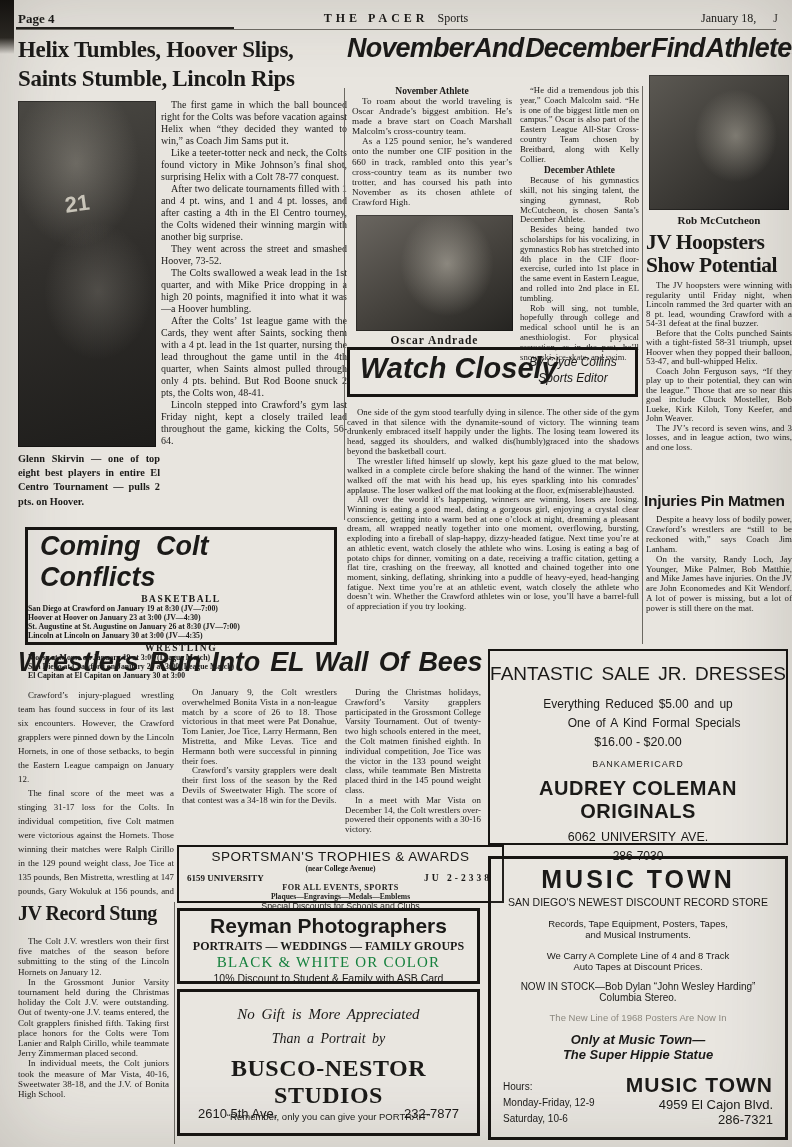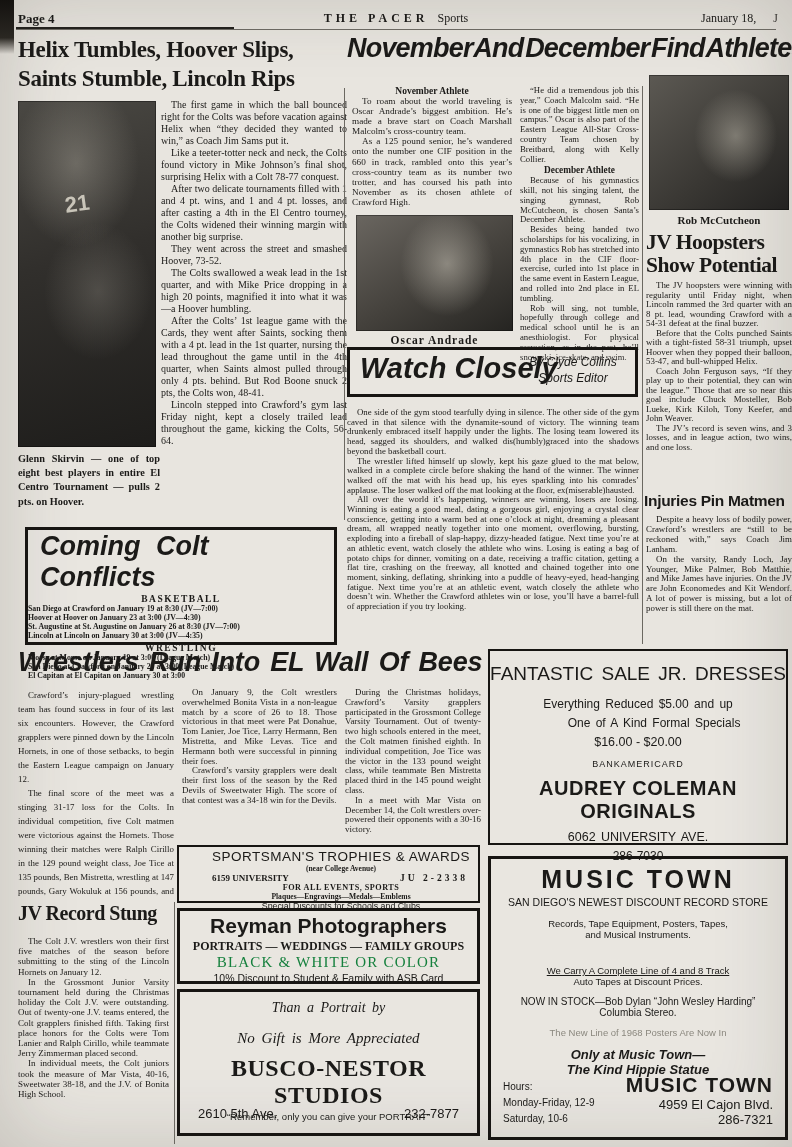--- a/index.html
+++ b/index.html
@@ -164,42 +164,42 @@
   </div>
 
   <div class="abs headline-serif nowrap" style="left:18px;top:902px;width:155px;font-size:20px;letter-spacing:-0.5px;">JV Record Stung</div>
   <div class="abs col serif" style="left:18px;top:936px;width:151px;height:209px;font-size:9px;line-height:10.2px;">
     <p>The Colt J.V. wrestlers won their first five matches of the season before submitting to the sting of the Lincoln Hornets on January 12.</p>
     <p>In the Grossmont Junior Varsity tournament held during the Christmas holiday the Colt J.V. were outstanding. Out of twenty-one J.V. teams entered, the Colt grapplers finished fifth. Taking first place honors for the Colts were Tom Lanier and Ralph Cirillo, while teammate Jerry Zimmerman placed second.</p>
     <p>In individual meets, the Colt juniors took the measure of Mar Vista, 40-16, Sweetwater 38-18, and the J.V. of Bonita High School.</p>
   </div>
   <div class="rule" style="left:174px;top:902px;width:1px;height:242px;"></div>
 
-  <div class="box ctr" style="left:177px;top:845px;width:303px;height:58px;border-width:2px;padding-left:25px;">
+  <div class="box ctr" style="left:177px;top:845px;width:327px;height:58px;border-width:2px;">
     <div class="sans" style="font-size:13.5px;letter-spacing:0.5px;margin-top:2px;">SPORTSMAN'S TROPHIES &amp; AWARDS</div>
     <div class="b serif" style="font-size:7.5px;">(near College Avenue)</div>
     <div style="position:relative;height:10px;">
       <span class="abs b serif" style="left:8px;top:0;font-size:9px;">6159 UNIVERSITY</span>
       <span class="abs b serif" style="right:10px;top:0;font-size:9.5px;letter-spacing:3px;">JU 2-2338</span>
     </div>
     <div class="b serif" style="font-size:8.2px;letter-spacing:0.5px;">FOR ALL EVENTS, SPORTS</div>
     <div class="b serif" style="font-size:7.6px;">Plaques—Engravings—Medals—Emblems</div>
     <div class="sans" style="font-size:8.8px;">Special Discounts for Schools and Clubs</div>
   </div>
 
   <div class="box ctr" style="left:177px;top:908px;width:303px;height:76px;">
     <div class="b sans" style="font-size:21px;margin-top:3px;">Reyman Photographers</div>
     <div class="b serif" style="font-size:12px;margin-top:1px;">PORTRAITS — WEDDINGS — FAMILY GROUPS</div>
     <div class="serif" style="font-size:15px;letter-spacing:1.2px;color:#15803d;">BLACK &amp; WHITE OR COLOR</div>
     <div class="sans" style="font-size:10.5px;margin-top:1px;">10% Discount to Student &amp; Family with ASB Card</div>
   </div>
 
   <div class="box ctr" style="left:177px;top:989px;width:303px;height:147px;">
+    <div class="i serif" style="font-size:15px;margin-top:14px;word-spacing:3px;">No Gift is More Appreciated</div>
     <div class="i serif" style="font-size:14px;margin-top:8px;word-spacing:3px;">Than a Portrait by</div>
-    <div class="i serif" style="font-size:15px;margin-top:14px;word-spacing:3px;">No Gift is More Appreciated</div>
     <div class="b serif" style="font-size:24px;margin-top:8px;letter-spacing:0.5px;">BUSCO-NESTOR STUDIOS</div>
     <div class="sans" style="font-size:9.5px;margin-top:2px;">“Remember, only you can give your PORTRAIT”</div>
     <span class="abs sans" style="left:18px;bottom:12px;font-size:13px;">2610 5th Ave.</span>
     <span class="abs sans" style="right:18px;bottom:12px;font-size:13px;">232-7877</span>
   </div>
 
   <div class="box ctr" style="left:488px;top:649px;width:300px;height:196px;border-width:2px;">
     <div class="sans" style="font-size:19px;margin-top:12px;word-spacing:3px;">FANTASTIC SALE JR. DRESSES</div>
     <div class="sans" style="font-size:12px;margin-top:12px;word-spacing:2px;">Everything Reduced $5.00 and up</div>
     <div class="sans" style="font-size:12px;margin-top:5px;word-spacing:2px;padding-left:32px;">One of A Kind Formal Specials</div>
@@ -208,27 +208,27 @@
     <div class="b sans" style="font-size:20px;margin-top:8px;letter-spacing:0.5px;">AUDREY COLEMAN ORIGINALS</div>
     <div class="sans" style="font-size:12.5px;margin-top:7px;word-spacing:2px;">6062 UNIVERSITY AVE.</div>
     <div class="sans" style="font-size:12px;margin-top:5px;">286-7030</div>
   </div>
 
   <div class="box ctr" style="left:488px;top:856px;width:300px;height:284px;">
     <div class="b sans" style="font-size:25px;letter-spacing:3px;margin-top:6px;">MUSIC TOWN</div>
     <div class="sans" style="font-size:10.5px;margin-top:2px;">SAN DIEGO'S NEWEST DISCOUNT RECORD STORE</div>
     <div class="sans adline" style="font-size:9.5px;margin-top:10px;">Records, Tape Equipment, Posters, Tapes,</div>
     <div class="sans adline" style="font-size:9.5px;">and Musical Instruments.</div>
-    <div class="sans adline" style="font-size:9.5px;margin-top:25px;text-decoration:underline;">We Carry A Complete Line of 4 and 8 Track</div>
+    <div class="sans adline" style="font-size:9.5px;margin-top:10px;">We Carry A Complete Line of 4 and 8 Track</div>
     <div class="sans adline" style="font-size:9.5px;">Auto Tapes at Discount Prices.</div>
     <div class="sans adline" style="font-size:10px;margin-top:9px;">NOW IN STOCK—Bob Dylan “John Wesley Harding”</div>
     <div class="sans adline" style="font-size:10px;">Columbia Stereo.</div>
     <div class="sans adline" style="font-size:9.5px;margin-top:9px;color:#8b887f;">The New Line of 1968 Posters Are Now In</div>
     <div class="b i sans adline" style="font-size:13px;margin-top:9px;">Only at Music Town—</div>
-    <div class="b i sans adline" style="font-size:13px;">The Kind Hippie Statue</div>
+    <div class="b i sans adline" style="font-size:13px;">The Super Hippie Statue</div>
     <div class="abs sans" style="left:12px;bottom:10px;font-size:10px;line-height:1.6;text-align:left;">
       <div>Hours:</div>
       <div>Monday-Friday, 12-9</div>
       <div>Saturday, 10-6</div>
     </div>
     <div class="abs" style="right:12px;bottom:10px;text-align:right;">
       <div class="b sans" style="font-size:21px;letter-spacing:1px;">MUSIC TOWN</div>
       <div class="sans" style="font-size:13px;">4959 El Cajon Blvd.</div>
       <div class="sans" style="font-size:13px;">286-7321</div>
     </div>

